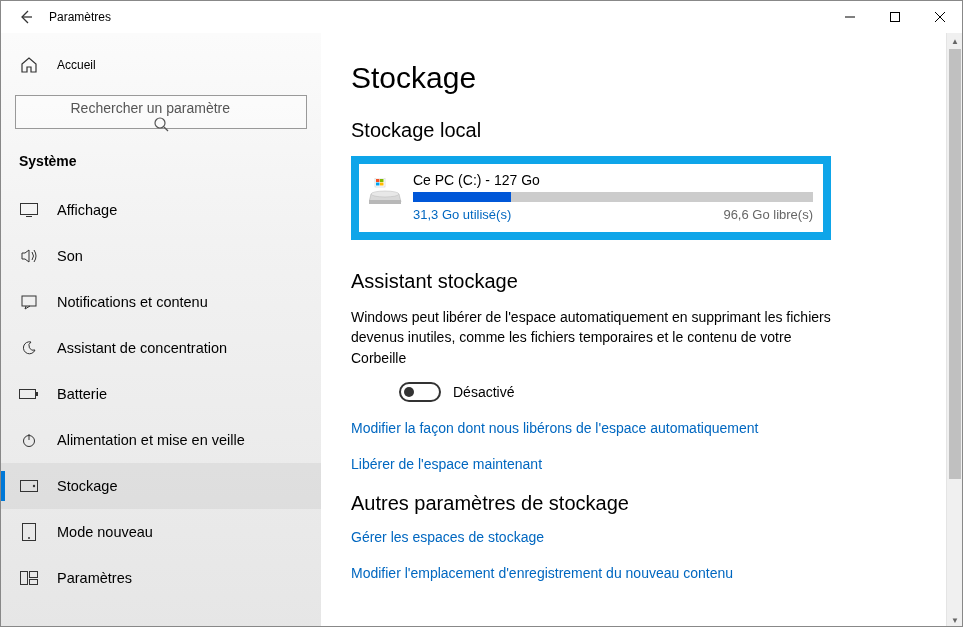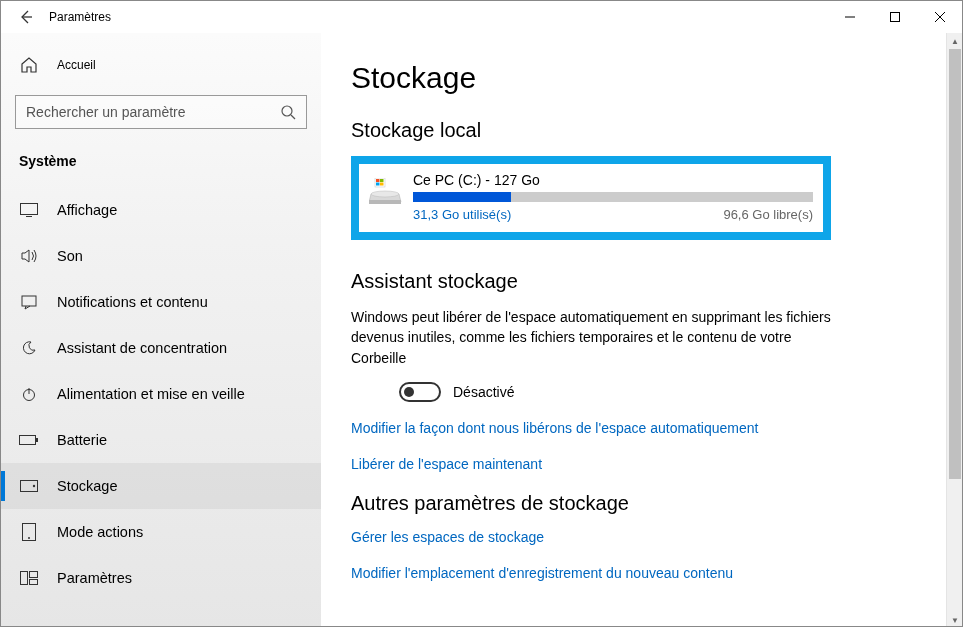--- a/index.html
+++ b/index.html
@@ -71,20 +71,21 @@
     font-size: 12px;
   }
   .search-box {
     margin: 10px 14px 18px 14px;
     height: 34px;
     border: 1px solid #999;
     background: rgba(255,255,255,0.4);
     display: flex;
     align-items: center;
     padding: 4px 10px;
+    flex-direction: column;
   }
   .search-box input {
     flex: 1;
     border: none;
     outline: none;
     background: transparent;
     font-size: 14px;
     color: #555;
   }
   .search-box input::placeholder { color: #555; }
@@ -326,53 +327,53 @@
     <div class="nav-item">
       <span class="icon">
           <svg width="16" height="16" viewBox="0 0 16 16">
             <path d="M10 2 A6 6 0 1 0 14 10 A4.5 4.5 0 0 1 10 2 Z" stroke="#333" fill="none"></path>
           </svg>
         </span>
       <span class="label">Assistant de concentration</span>
     </div>
     <div class="nav-item">
       <span class="icon">
+          <svg width="20" height="12" viewBox="0 0 20 12">
+            <rect x="0.5" y="1.5" width="16" height="9" stroke="#333" fill="none"></rect>
+            <rect x="17" y="4" width="2" height="4" fill="#333"></rect>
+          </svg>
+        </span>
+      <span class="label">Batterie</span>
+    </div>
+    <div class="nav-item">
+      <span class="icon">
           <svg width="16" height="16" viewBox="0 0 16 16">
             <circle cx="8" cy="9" r="5.5" stroke="#333" fill="none"></circle>
             <path d="M8 2 V8" stroke="#333"></path>
           </svg>
         </span>
       <span class="label">Alimentation et mise en veille</span>
     </div>
-    <div class="nav-item">
-      <span class="icon">
-          <svg width="20" height="12" viewBox="0 0 20 12">
-            <rect x="0.5" y="1.5" width="16" height="9" stroke="#333" fill="none"></rect>
-            <rect x="17" y="4" width="2" height="4" fill="#333"></rect>
-          </svg>
-        </span>
-      <span class="label">Batterie</span>
-    </div>
     <div class="nav-item active">
       <span class="icon">
           <svg width="18" height="12" viewBox="0 0 18 12">
             <rect x="0.5" y="0.5" width="17" height="11" stroke="#333" fill="none"></rect>
             <circle cx="14" cy="6" r="1.2" fill="#333"></circle>
           </svg>
         </span>
       <span class="label">Stockage</span>
     </div>
     <div class="nav-item">
       <span class="icon">
           <svg width="14" height="18" viewBox="0 0 14 18">
             <rect x="0.5" y="0.5" width="13" height="17" stroke="#333" fill="none"></rect>
             <circle cx="7" cy="15" r="1" fill="#333"></circle>
           </svg>
         </span>
-      <span class="label">Mode actions</span>
+      <span class="label">Mode nouveau</span>
     </div>
     <div class="nav-item">
       <span class="icon">
           <svg width="18" height="14" viewBox="0 0 18 14">
             <rect x="0.5" y="0.5" width="7" height="13" stroke="#333" fill="none"></rect>
             <rect x="9.5" y="0.5" width="8" height="6" stroke="#333" fill="none"></rect>
             <rect x="9.5" y="8.5" width="8" height="5" stroke="#333" fill="none"></rect>
           </svg>
         </span>
       <span class="label">Paramètres</span>

